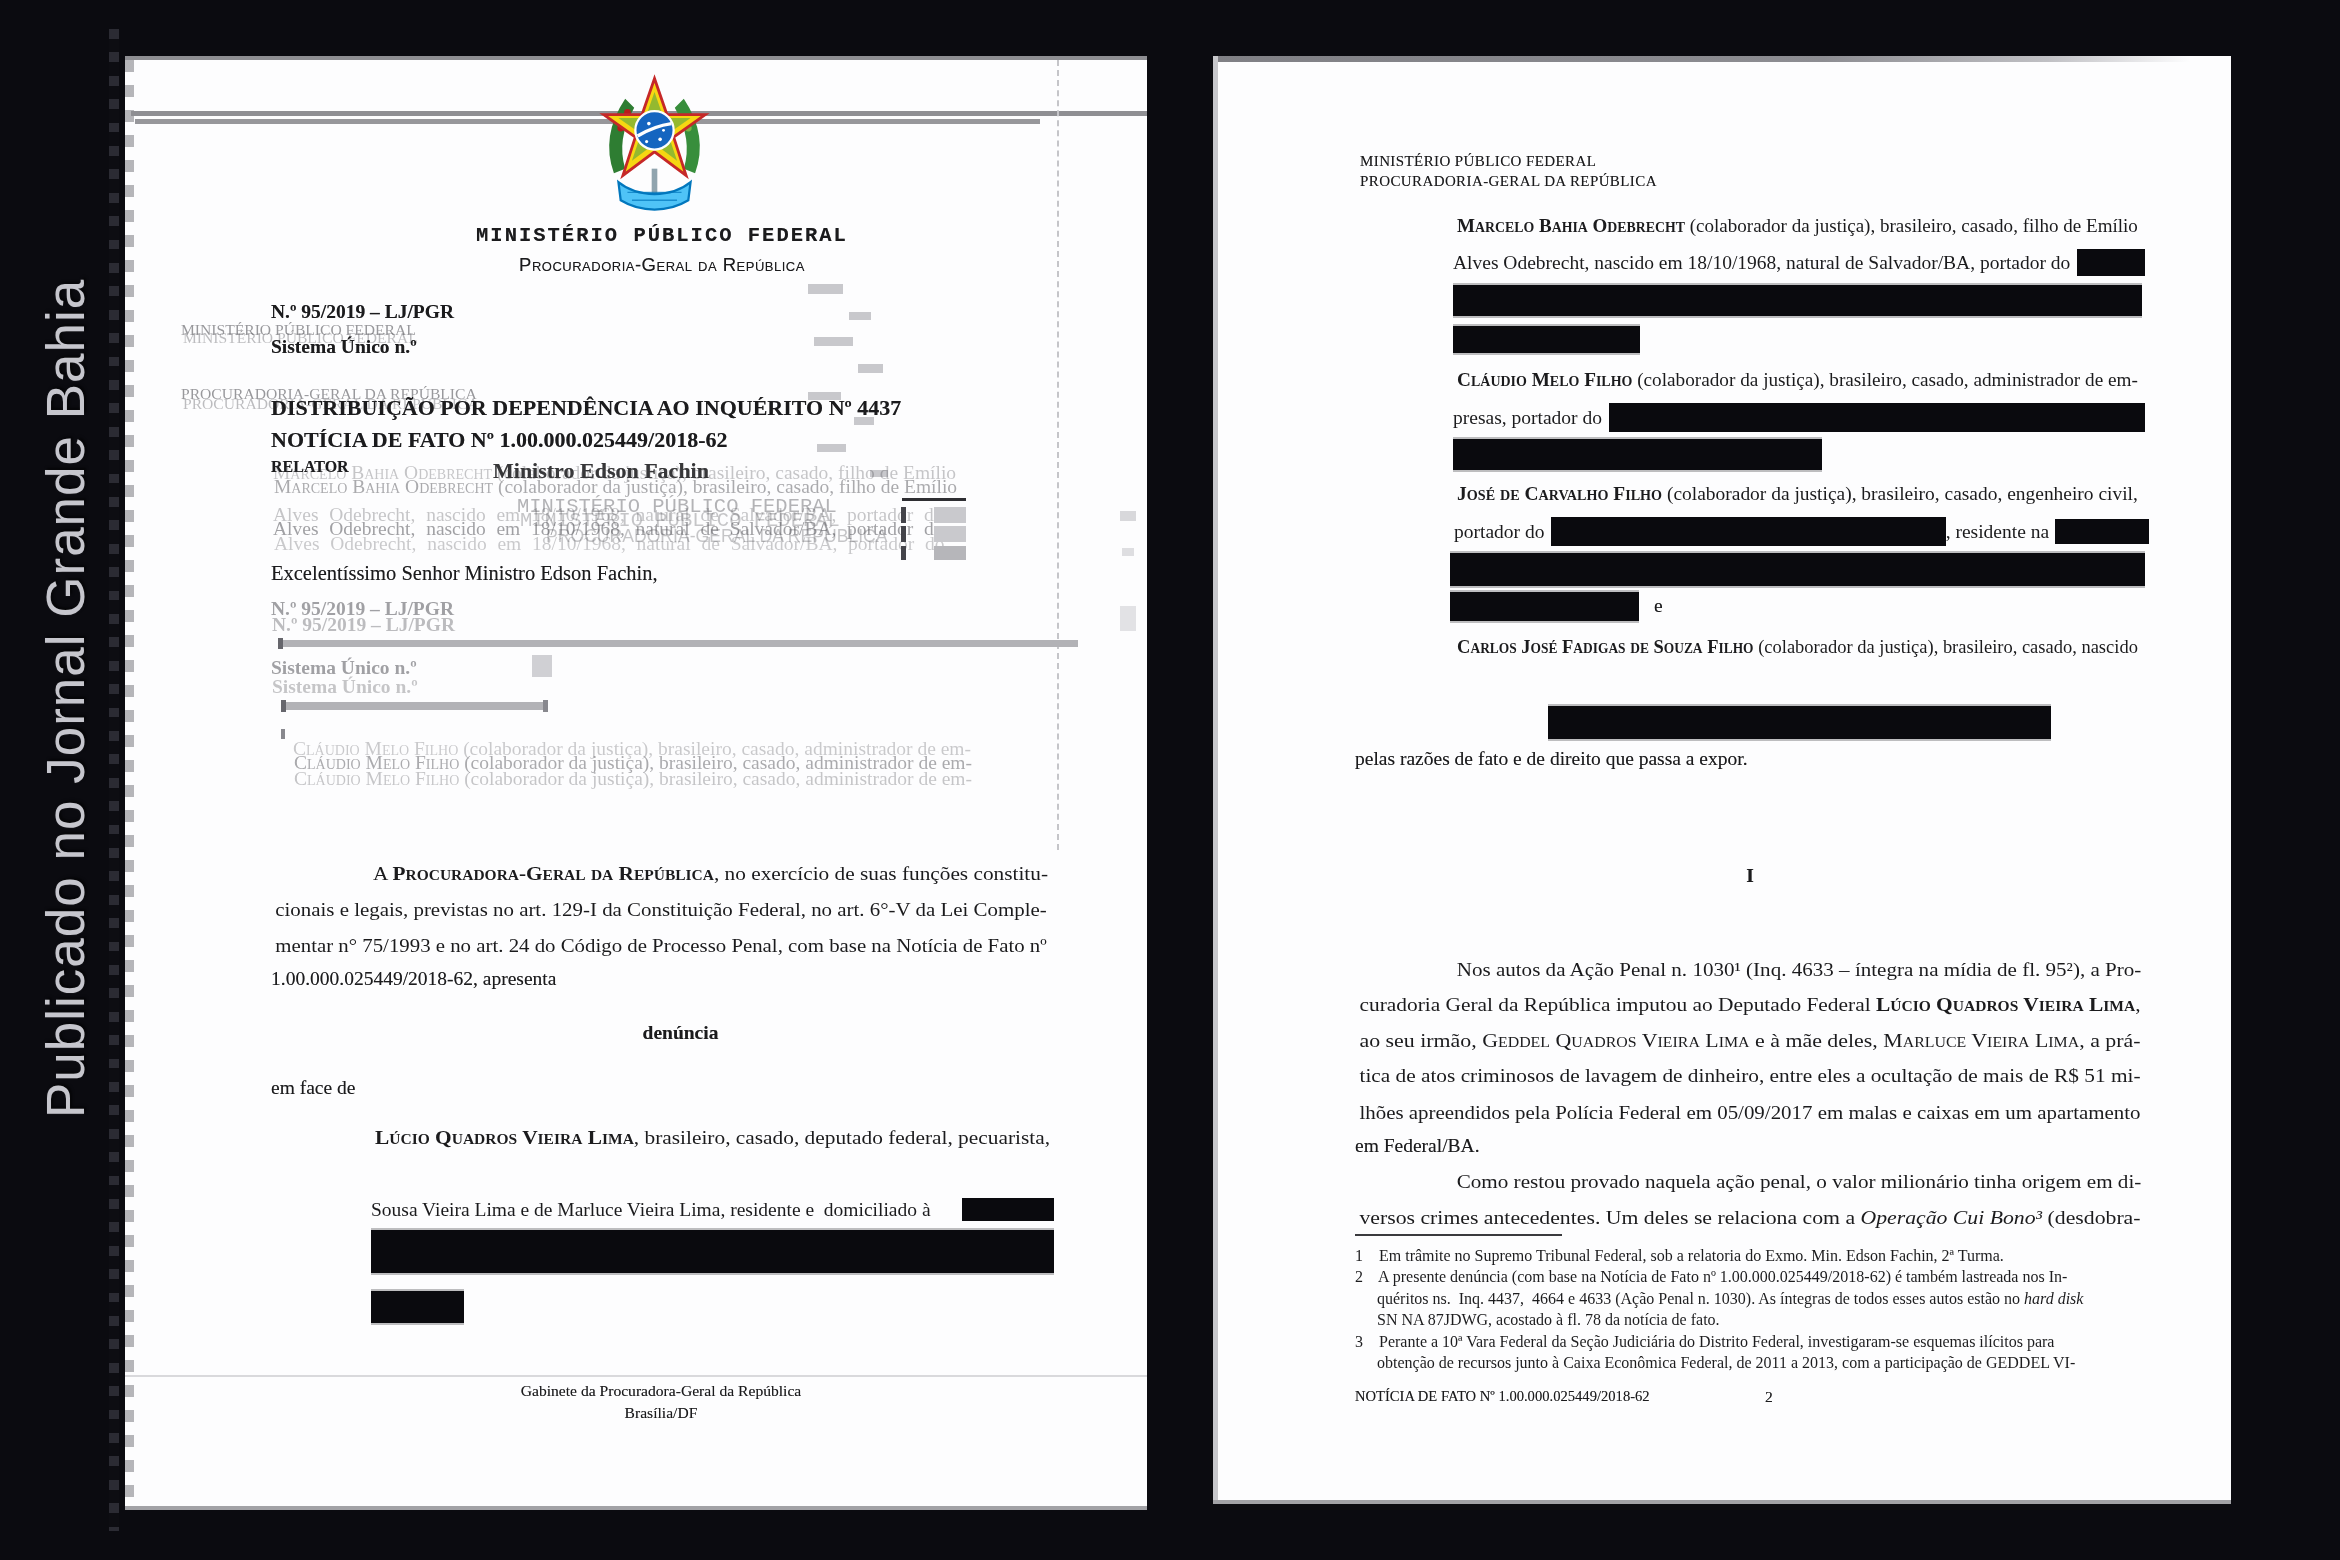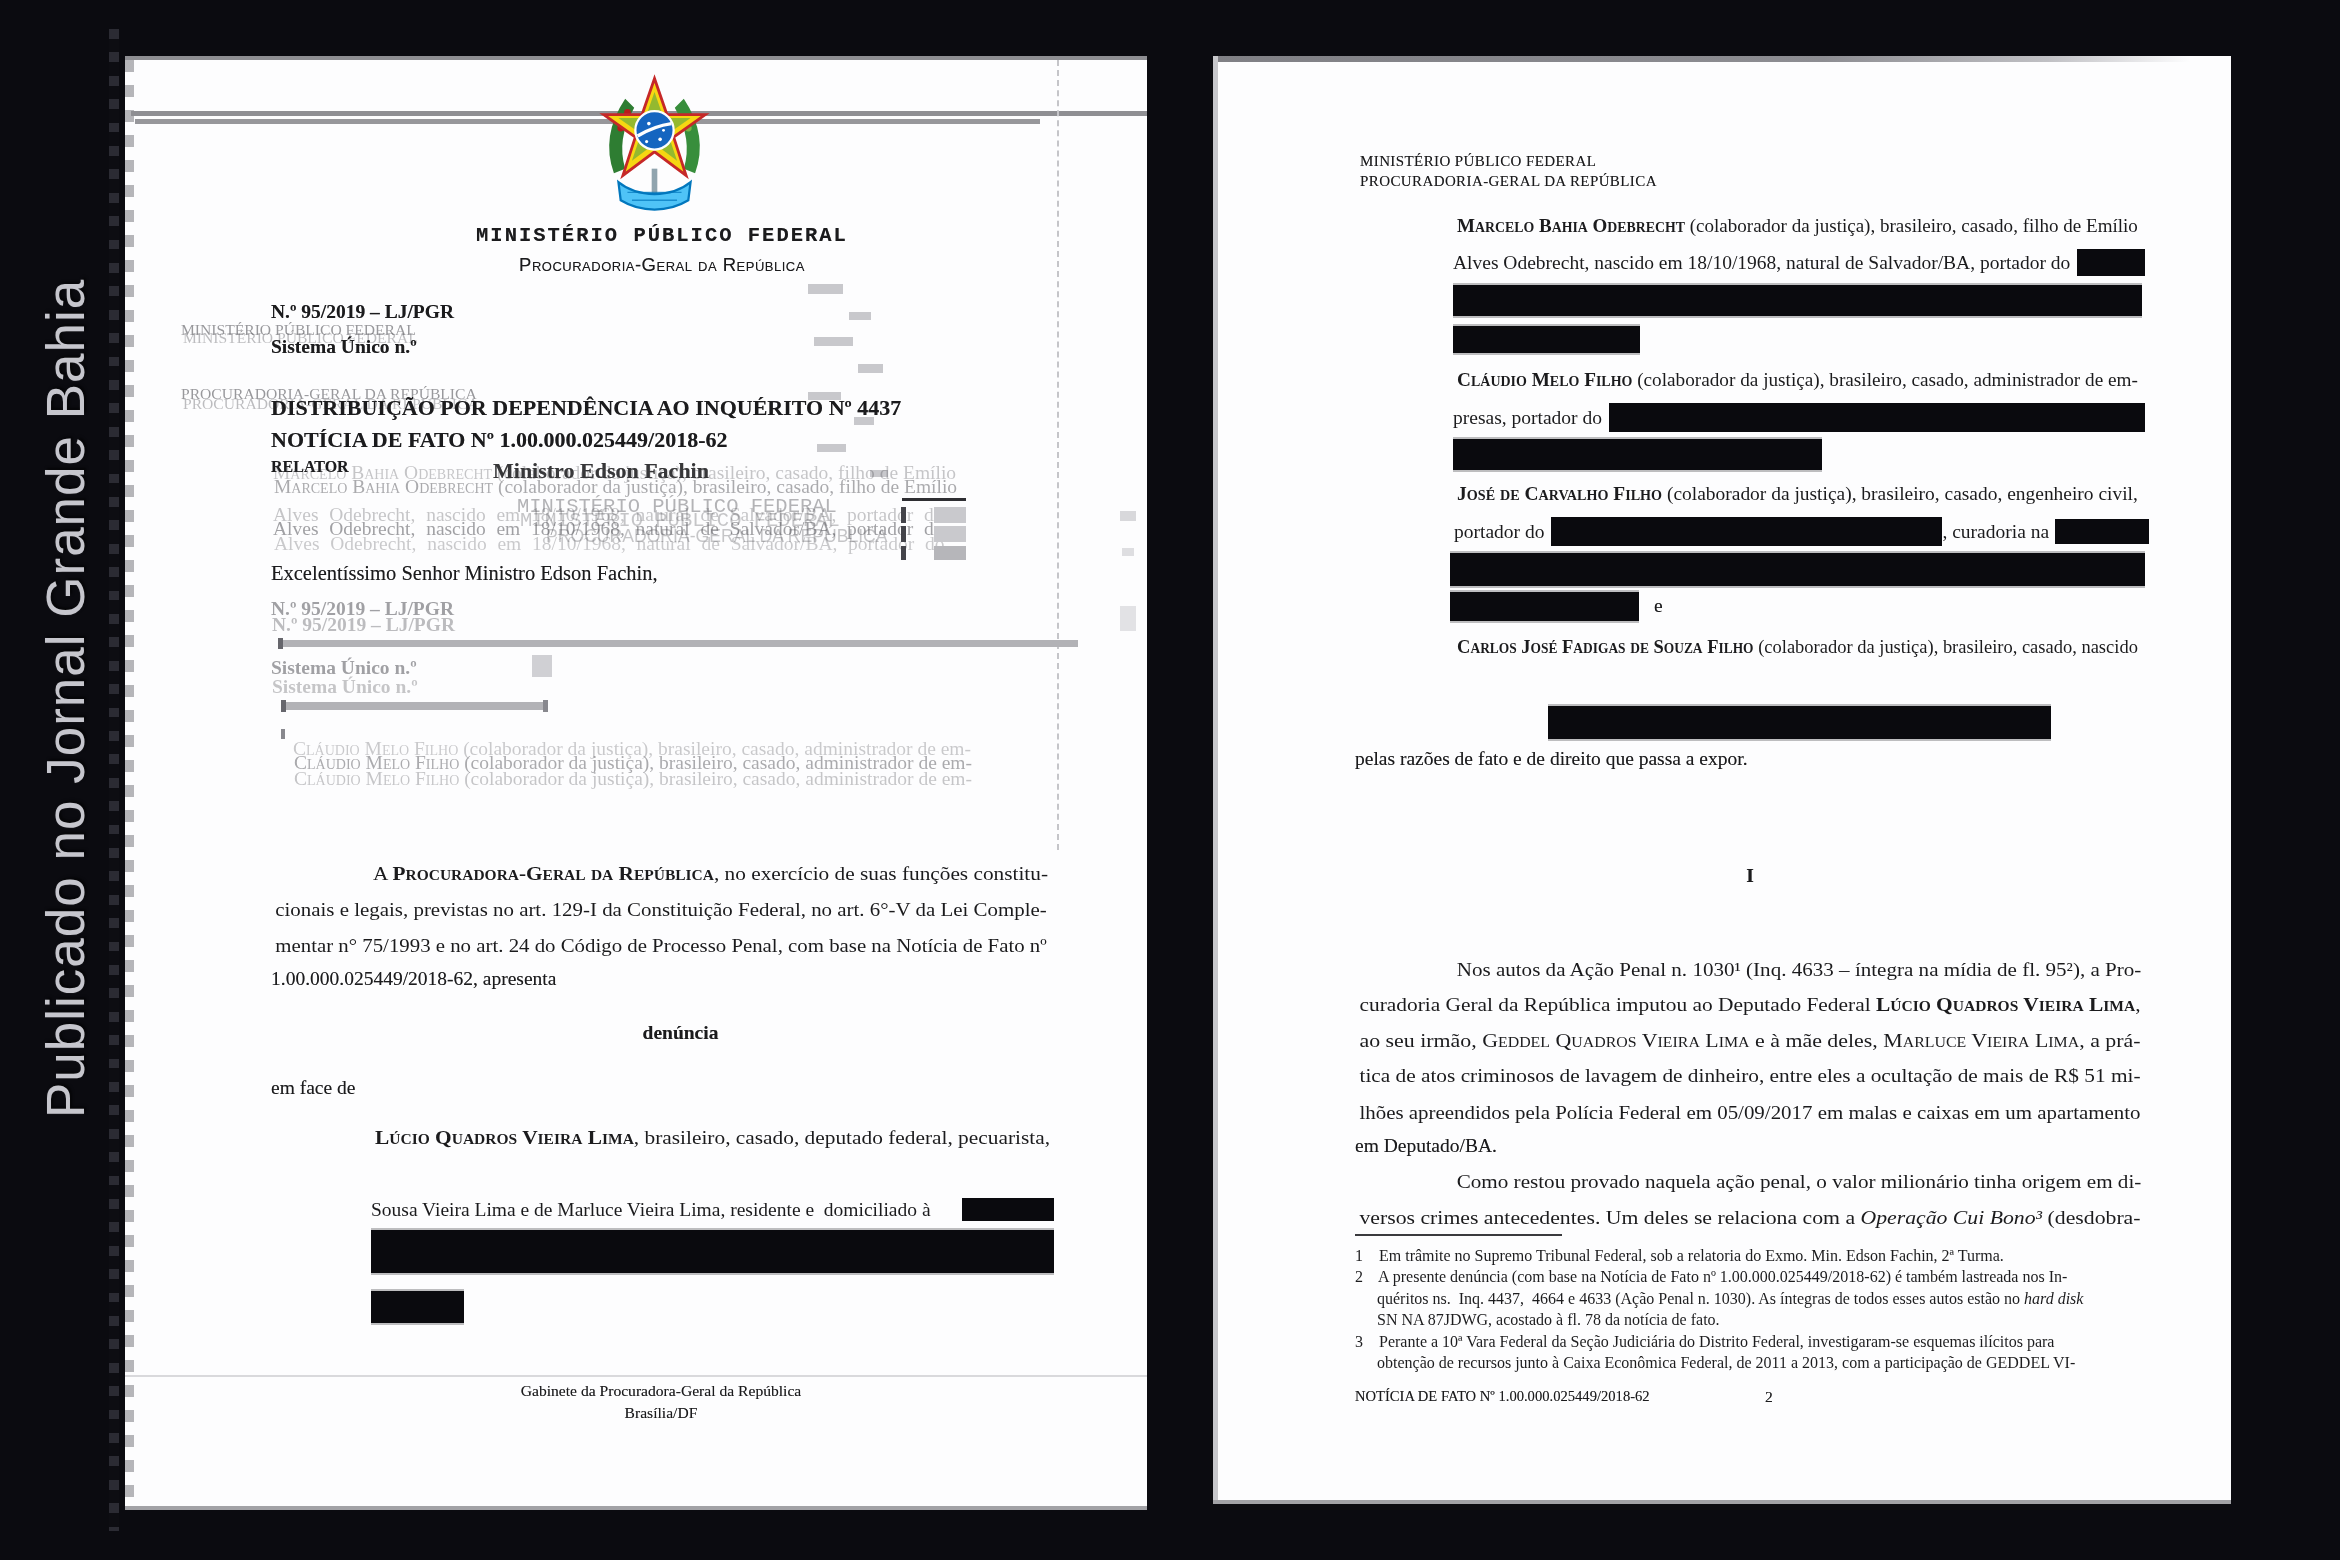--- a/index.html
+++ b/index.html
@@ -183,21 +183,21 @@
     <span class="rxf" style="height:29px"></span>
   </div>
   <div class="rb" style="left:240px;top:383px;width:369px;height:31px"></div>
 
   <svg class="ln" style="left:240px;top:424px" width="689" height="27" viewBox="0 0 706 28">
     <text y="21" textLength="706" lengthAdjust="spacingAndGlyphs"><tspan class="scb">José de Carvalho Filho</tspan><tspan> (colaborador da justiça), brasileiro, casado, engenheiro civil,</tspan></text>
     </svg>
   <div class="fx" style="left:241px;top:458px;width:695px;height:35px">
     <span>portador do</span>
     <span class="rxf" style="height:29px"></span>
-    <span>, curadoria na</span>
+    <span>, residente na</span>
     <span class="rx" style="width:94px;height:25px;margin-left:5.9px"></span>
   </div>
   <div class="rb" style="left:237px;top:497px;width:695px;height:33px"></div>
   <div class="rb" style="left:237px;top:536px;width:189px;height:29px"></div>
   <div class="t" style="left:441px;top:539px">e</div>
 
   <svg class="ln" style="left:240px;top:577px" width="689" height="27" viewBox="0 0 706 28">
     <text y="21" textLength="706" lengthAdjust="spacingAndGlyphs"><tspan class="scb">Carlos José Fadigas de Souza Filho</tspan><tspan> (colaborador da justiça), brasileiro, casado, nascido</tspan></text>
     </svg>
   <div class="rb" style="left:335px;top:650px;width:503px;height:33px"></div>
@@ -214,21 +214,21 @@
     </svg>
   <svg class="ln" style="left:142px;top:971px" width="790" height="27" viewBox="0 0 810 28">
     <text y="21" textLength="810" lengthAdjust="spacingAndGlyphs"><tspan>ao seu irmão, </tspan><tspan class="sc">Geddel Quadros Vieira Lima</tspan><tspan> e à mãe deles, </tspan><tspan class="sc">Marluce Vieira Lima</tspan><tspan>, a prá-</tspan></text>
     </svg>
   <svg class="ln" style="left:142px;top:1006px" width="790" height="27" viewBox="0 0 810 28">
     <text y="21" textLength="810" lengthAdjust="spacingAndGlyphs"><tspan>tica de atos criminosos de lavagem de dinheiro, entre eles a ocultação de mais de R$ 51 mi-</tspan></text>
     </svg>
   <svg class="ln" style="left:142px;top:1043px" width="790" height="27" viewBox="0 0 810 28">
     <text y="21" textLength="810" lengthAdjust="spacingAndGlyphs"><tspan>lhões apreendidos pela Polícia Federal em 05/09/2017 em malas e caixas em um apartamento</tspan></text>
     </svg>
-  <div class="t" style="left:142px;top:1079px">em Deputado/BA.</div>
+  <div class="t" style="left:142px;top:1079px">em Federal/BA.</div>
 
   <svg class="ln" style="left:240px;top:1112px" width="692" height="27" viewBox="0 0 710 28">
     <text y="21" textLength="710" lengthAdjust="spacingAndGlyphs"><tspan>Como restou provado naquela ação penal, o valor milionário tinha origem em di-</tspan></text>
     </svg>
   <svg class="ln" style="left:142px;top:1148px" width="790" height="27" viewBox="0 0 810 28">
     <text y="21" textLength="810" lengthAdjust="spacingAndGlyphs"><tspan>versos crimes antecedentes. Um deles se relaciona com a </tspan><tspan class="it">Operação Cui Bono³</tspan><tspan> (desdobra-</tspan></text>
     </svg>
 
   <div class="ab" style="left:142px;top:1178px;width:207px;height:2px;background:#3a3a3e"></div>
   <div class="fn" style="left:142px;top:1191px">1    Em trâmite no Supremo Tribunal Federal, sob a relatoria do Exmo. Min. Edson Fachin, 2ª Turma.</div>

